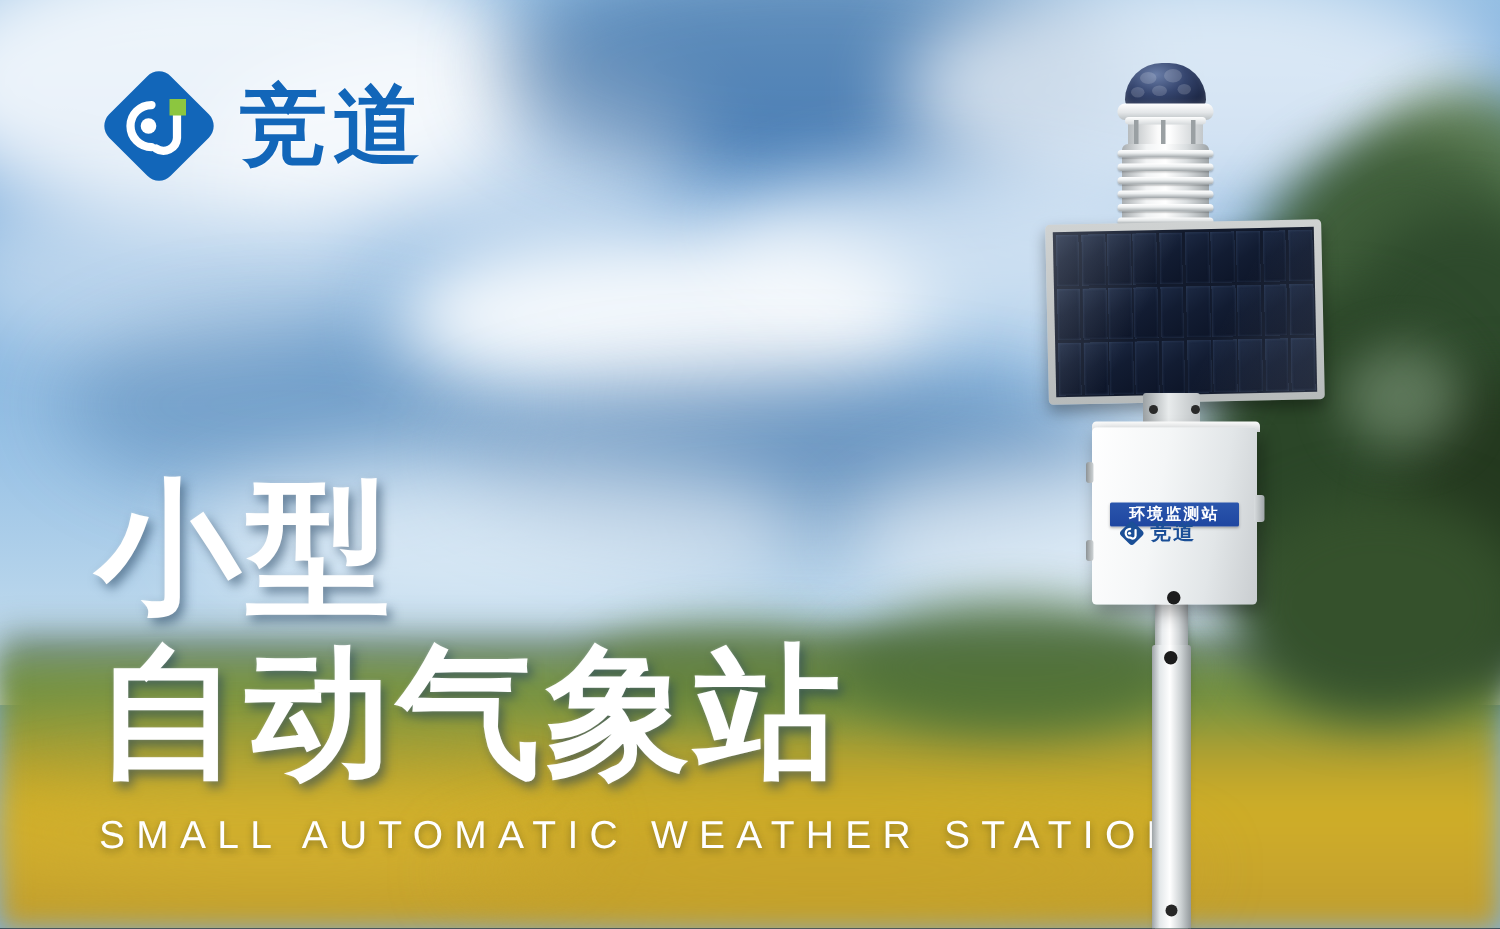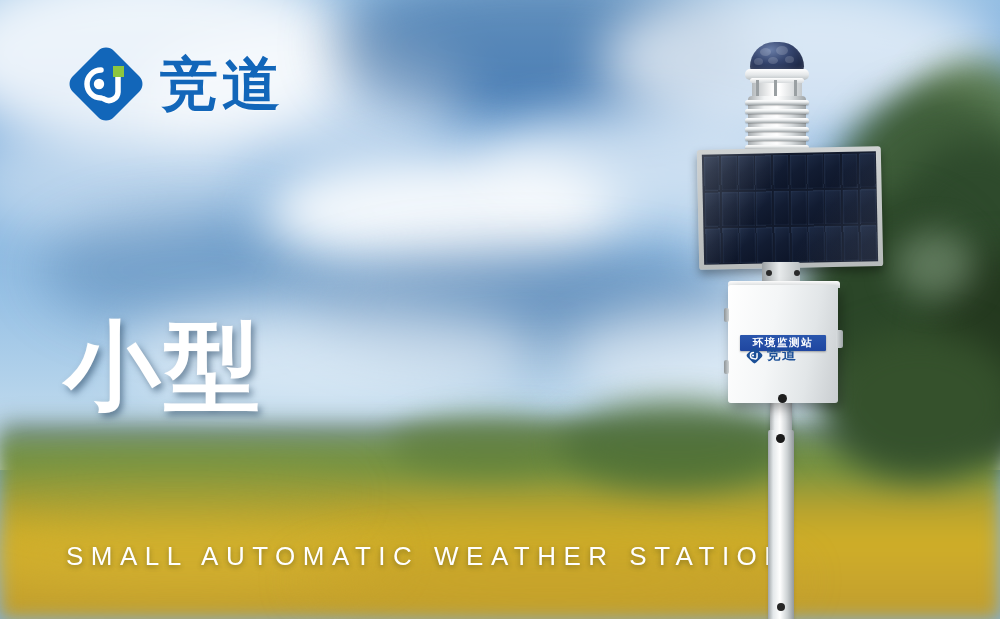--- a/index.html
+++ b/index.html
@@ -266,20 +266,21 @@
         <circle cx="33" cy="40" r="5.2" fill="#ffffff"></circle>
         <path d="M52 30 L52 48 A9 9 0 0 1 38 55" fill="none" stroke="#ffffff" stroke-width="5.5" stroke-linecap="round"></path>
         <rect x="47" y="22" width="11" height="11" fill="#8cc63f"></rect>
       </svg>
     </div>
     <div class="wordmark">竞道</div>
   </div>
 
   <div class="headline">
     <div class="hl-line hl1">小型</div>
+    <div class="hl-line hl2">自动气象站</div>
   </div>
   <div class="subtitle">SMALL AUTOMATIC WEATHER STATION</div>
 
   <div class="station">
 
     <div class="mast"></div>
     <div class="mast-low"></div>
 
     <div class="dome"></div>
     <div class="dome-facet df1"></div>

